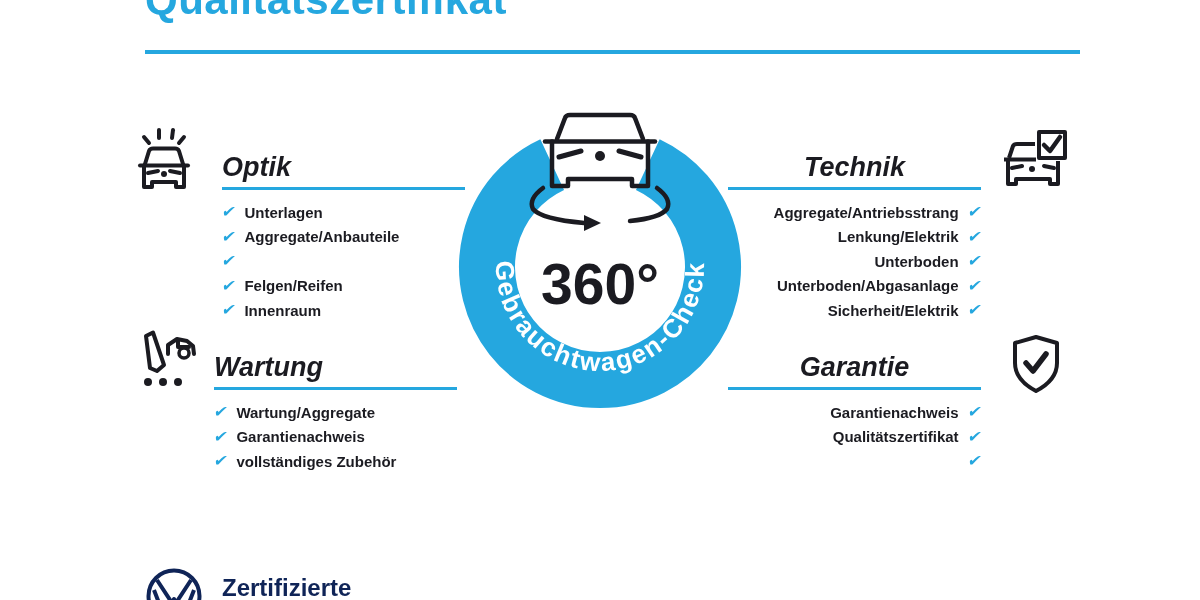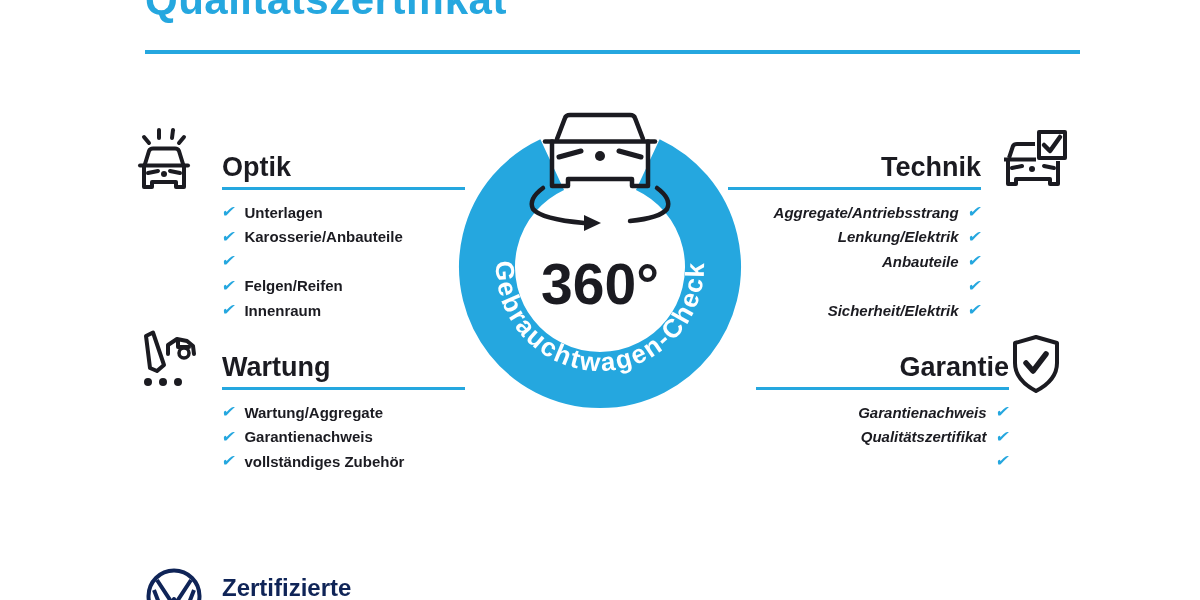--- a/index.html
+++ b/index.html
@@ -14,38 +14,38 @@
   }
   .abs{position:absolute;}
   #title{
     left:145px;top:-30px;line-height:60px;font-size:42px;font-weight:bold;
     color:var(--accent);letter-spacing:.5px;white-space:nowrap;
   }
   #top-rule{left:145px;top:50px;width:935px;height:4px;background:var(--accent);}
   .content{width:243px;}
   .content h2{
     margin:0;font-size:27px;line-height:28px;font-weight:bold;color:var(--ink);
-    padding-bottom:6px;border-bottom:3px solid var(--accent);
+    padding-bottom:6px;border-bottom:3px solid var(--accent);font-style:italic;
   }
   .content ul{list-style:none;margin:10px 0 0 0;padding:0;}
   .content li{
     height:24.5px;display:flex;align-items:center;gap:9px;
     font-size:15px;font-weight:bold;color:var(--ink);white-space:nowrap;
   }
   .check{
     color:var(--accent);font-size:16px;line-height:1;
     font-family:"DejaVu Sans",sans-serif;transform:skewX(-12deg);
   }
   .content.right{width:253px;text-align:right;}
-  .content.right h2{text-align:right;}
-  .content.right li{justify-content:flex-end;font-style:italic;}
+  .content.right h2{text-align:center;}
+  .content.right li{justify-content:flex-end;}
   #sec-optik{left:222px;top:153px;}
   #sec-technik{left:728px;top:153px;}
-  #sec-wartung{left:222px;top:353px;}
-  #sec-garantie{left:756px;top:353px;}
+  #sec-wartung{left:214px;top:353px;}
+  #sec-garantie{left:728px;top:353px;}
   #icon-optik{left:131px;top:124px;}
   #icon-wartung{left:134px;top:329px;}
   #icon-technik{left:999px;top:130px;}
   #icon-garantie{left:1008px;top:333px;}
   #badge{left:440px;top:108px;}
   #vw-logo{left:145px;top:567px;}
   #footer-text{left:222px;top:574px;font-size:24px;font-weight:bold;color:var(--navy);}
   svg{display:block;}
 </style>
 </head>
@@ -73,21 +73,21 @@
 
 <section class="content abs" id="sec-optik">
   <h2>Optik</h2>
   <ul>
     <li>
         <span class="check">✔</span>
         <span>Unterlagen</span>
       </li>
     <li>
         <span class="check">✔</span>
-        <span>Karosserie/Anbauteile</span>
+        <span>Aggregate/Anbauteile</span>
       </li>
     <li>
         <span class="check">✔</span>
       </li>
     <li>
         <span class="check">✔</span>
         <span>Felgen/Reifen</span>
       </li>
     <li>
         <span class="check">✔</span>
@@ -116,24 +116,25 @@
   <ul>
     <li>
         <span>Aggregate/Antriebsstrang</span>
         <span class="check">✔</span>
       </li>
     <li>
         <span>Lenkung/Elektrik</span>
         <span class="check">✔</span>
       </li>
     <li>
-        <span>Anbauteile</span>
-        <span class="check">✔</span>
-      </li>
-    <li>
+        <span>Unterboden</span>
+        <span class="check">✔</span>
+      </li>
+    <li>
+        <span>Unterboden/Abgasanlage</span>
         <span class="check">✔</span>
       </li>
     <li>
         <span>Sicherheit/Elektrik</span>
         <span class="check">✔</span>
       </li>
   </ul>
 </section>
 
 <div class="abs" id="icon-wartung">

